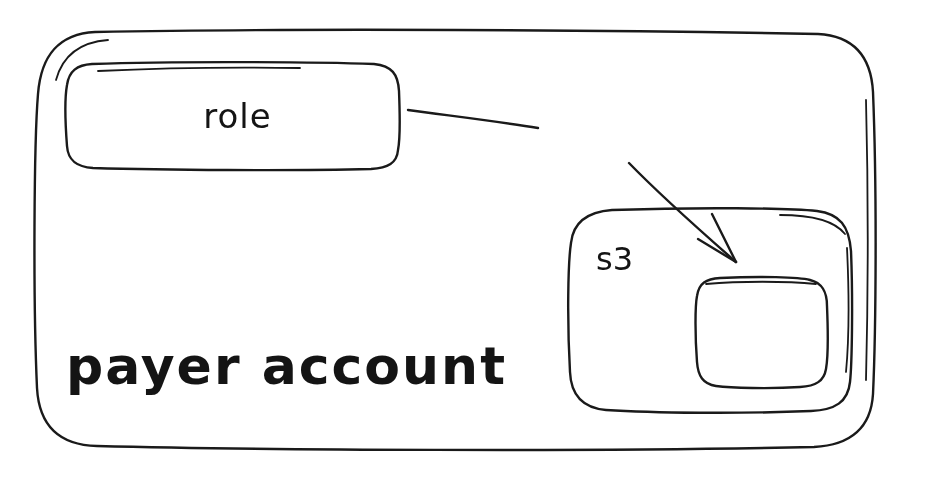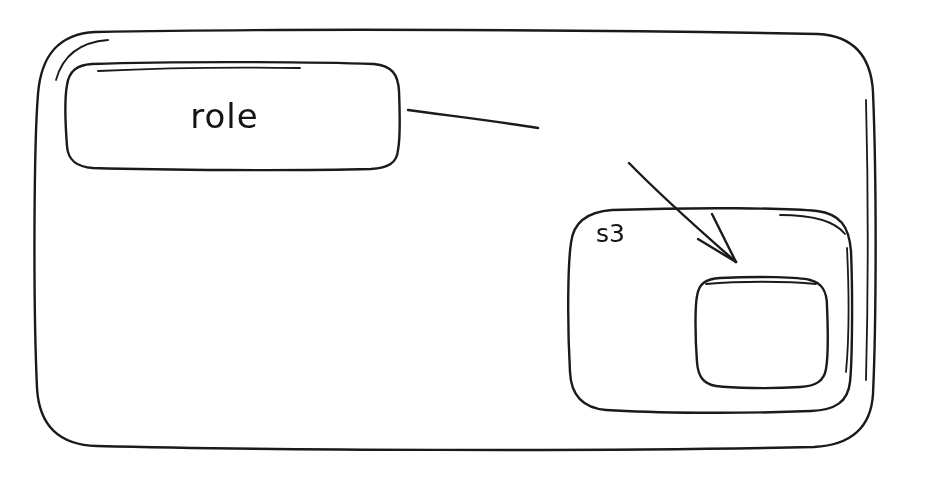--- a/index.html
+++ b/index.html
@@ -39,37 +39,37 @@
     white-space: nowrap;
     user-select: none;
   }
   .label-center {
     display: flex;
     align-items: center;
     justify-content: center;
     text-align: center;
   }
   .role-label-box {
-    left: 57px;
+    left: 70px;
     top: 62px;
     width: 335px;
     height: 108px;
     font-size: 34px;
     letter-spacing: 1px;
   }
   .reads-label {
     left: 545px;
     top: 122px;
     font-size: 28px;
     letter-spacing: 0.5px;
   }
   .s3-label {
     left: 596px;
-    top: 219px;
-    font-size: 25px;
+    top: 240px;
+    font-size: 32px;
     text-align: right;
   }
   .cur-label-box {
     left: 695px;
     top: 276px;
     width: 132px;
     height: 112px;
     font-size: 28px;
     letter-spacing: 1px;
   }
@@ -146,14 +146,15 @@
       <path d="M 736,262 L 712,214"></path>
     </g>
   </svg>
 
   <div class="label label-center role-label-box">role</div>
 
 
   <div class="label s3-label">s3</div>
 
 
+  <div class="label payer-account-label">payer account</div>
 
 </div>
 
 </body></html>

